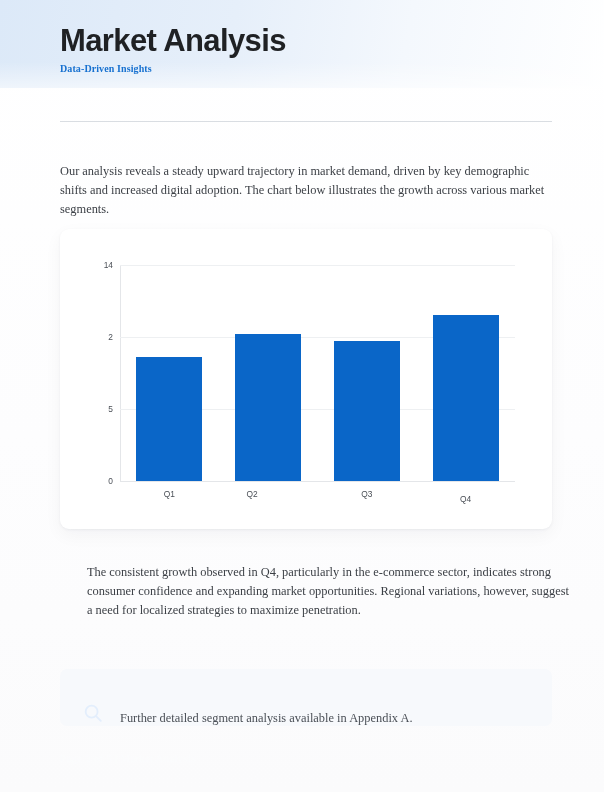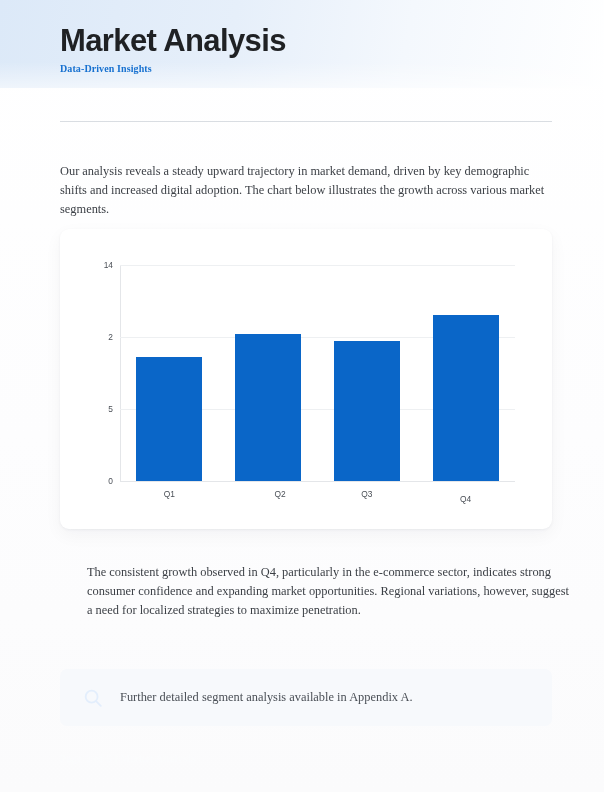--- a/index.html
+++ b/index.html
@@ -157,21 +157,21 @@
   
   .note-box {
     position: absolute;
     left: 60px;
     top: 669px;
     width: 492px;
     height: 57px;
     background: #f7f9fc;
     border-radius: 7px;
     display: flex;
-    align-items: center;
+    align-items: flex-end;
   }
   .note-icon {
     width: 26px;
     height: 26px;
     margin-left: 20px;
     margin-right: 14px;
     flex: 0 0 auto;
     display: flex;
     align-items: center;
     justify-content: center;
@@ -219,21 +219,21 @@
           <div class="ytick" style="top: 216px;">0</div>
           <div class="gridline" style="top: 144px;"></div>
           <div class="ytick" style="top: 144px;">5</div>
           <div class="gridline" style="top: 72px;"></div>
           <div class="ytick" style="top: 72px;">2</div>
           <div class="gridline" style="top: 0px;"></div>
           <div class="ytick" style="top: 0px;">14</div>
           <div class="bar" title="Q1: 8.6" style="left: 16.375px; width: 66px; height: 123.84px; background: rgb(10, 102, 200);"></div>
           <div class="xtick" style="left: 49.375px;">Q1</div>
           <div class="bar" title="Q2: 10.2" style="left: 115.125px; width: 66px; height: 146.88px; background: rgb(10, 102, 200);"></div>
-          <div class="xtick" style="left: 160px;">Q2</div>
+          <div class="xtick" style="left: 132px;">Q2</div>
           <div class="bar" title="Q3: 9.7" style="left: 213.875px; width: 66px; height: 139.68px; background: rgb(10, 102, 200);"></div>
           <div class="xtick" style="left: 246.875px;">Q3</div>
           <div class="bar" title="Q4: 11.5" style="left: 312.625px; width: 66px; height: 165.6px; background: rgb(10, 102, 200);"></div>
           <div class="xtick" style="left: 345.625px; margin-top: 13px;">Q4</div>
         </div>
     </div>
   </div>
 
   <p class="para para-2">The consistent growth observed in Q4, particularly in the e-commerce sector, indicates strong consumer confidence and expanding market opportunities. Regional variations, however, suggest a need for localized strategies to maximize penetration.</p>
 

